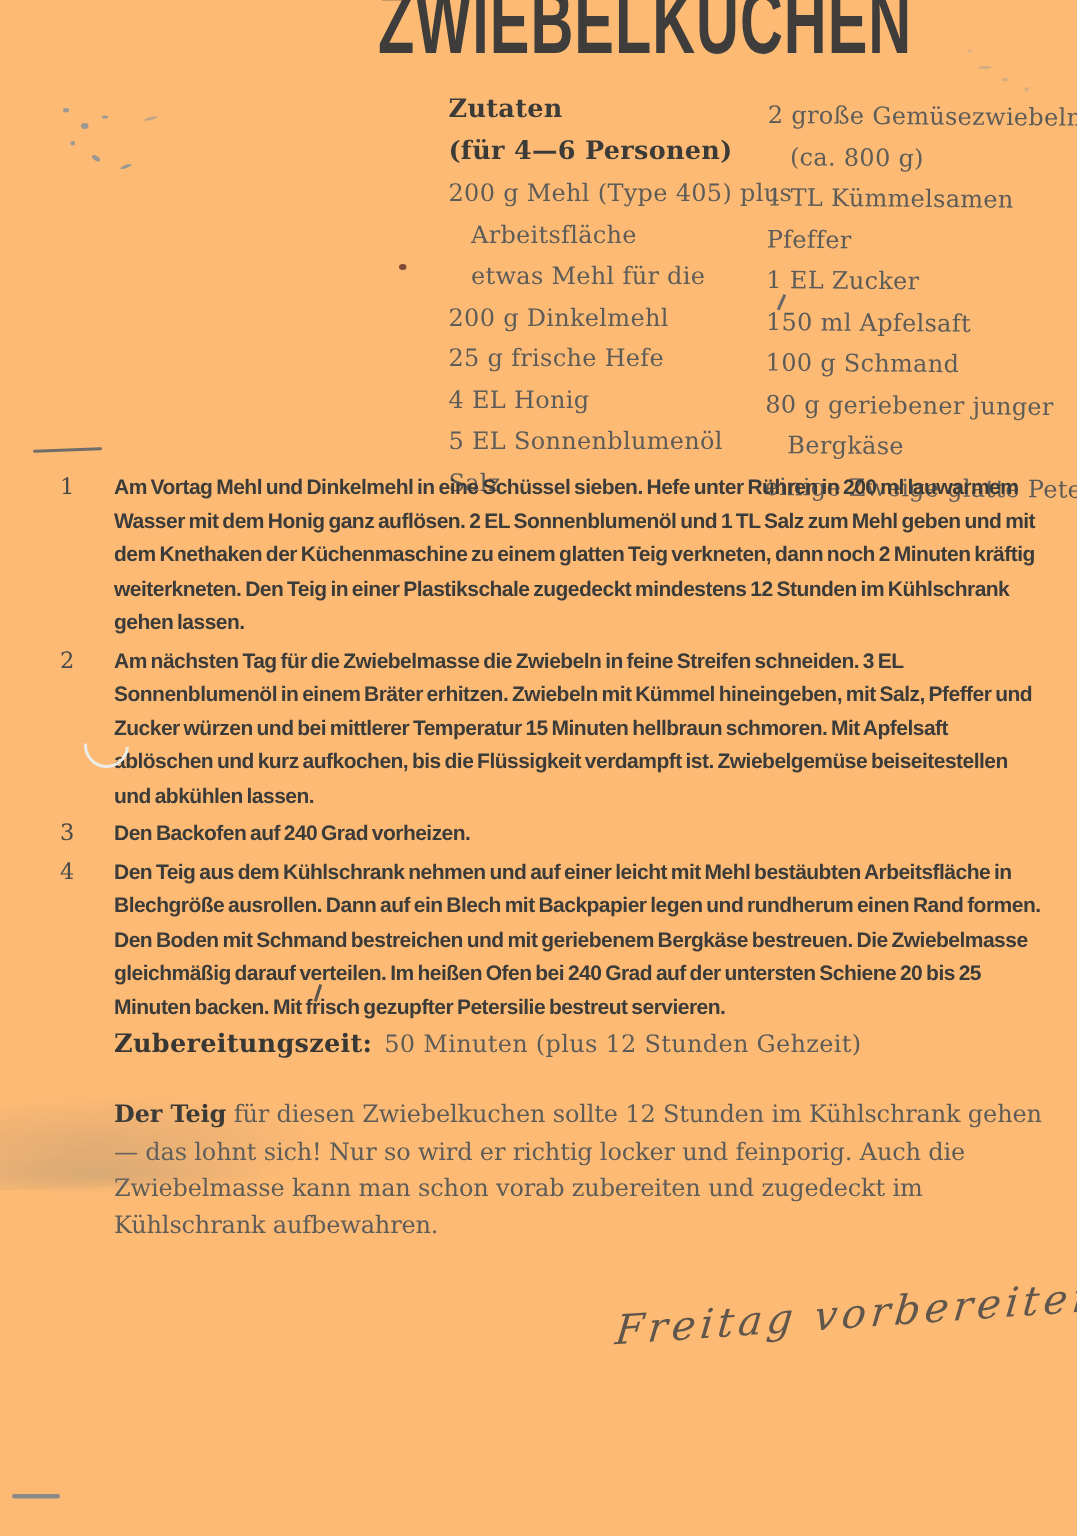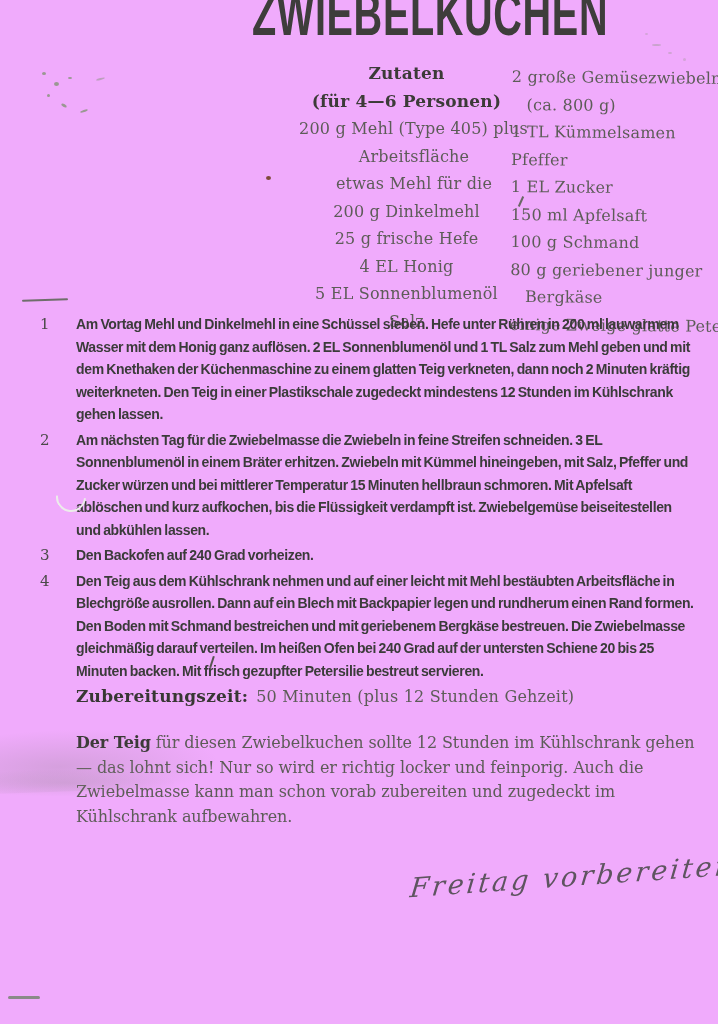--- a/index.html
+++ b/index.html
@@ -1,19 +1,19 @@
 <!DOCTYPE html>
 <html lang="de"><head>
 <meta charset="utf-8">
 <style>
   html,body{margin:0;padding:0;background:#e8e8e8;}
   .page{
     position:relative;
     width:718px;height:1024px;
-    background:#f0abfc;
+    background:#fdba74;
     overflow:hidden;
     font-family:"DejaVu Serif", serif;
     color:#5d5c58;
   }
 
   
   .title-wrap{
     position:absolute;left:252px;top:-16px;width:340px;height:60px;
     overflow:visible;
   }
@@ -25,21 +25,21 @@
     line-height:1;
     letter-spacing:1px;
     color:#3e3d3b;
     transform:scale(0.66,1.02);
     transform-origin:left top;
     white-space:nowrap;
   }
 
   
   .ing-col{position:absolute;font-size:16px;line-height:27.5px;white-space:nowrap;}
-  .ing-left{left:299px;top:60px;width:215px;text-align:center;}
+  .ing-left{left:299px;top:60px;width:215px;}
   .ing-right{left:512px;top:63px;width:210px;transform:rotate(0.5deg);transform-origin:left top;}
   .ing-heading{
     font-weight:700;color:#3c3b38;font-size:17px;letter-spacing:0.2px;
   }
   .ing-line{color:#5d5c58;letter-spacing:0.2px;}
   .ing-line.indent{padding-left:15px;}
 
   
   .main-flow{
     position:absolute;left:40px;top:313px;width:656px;

